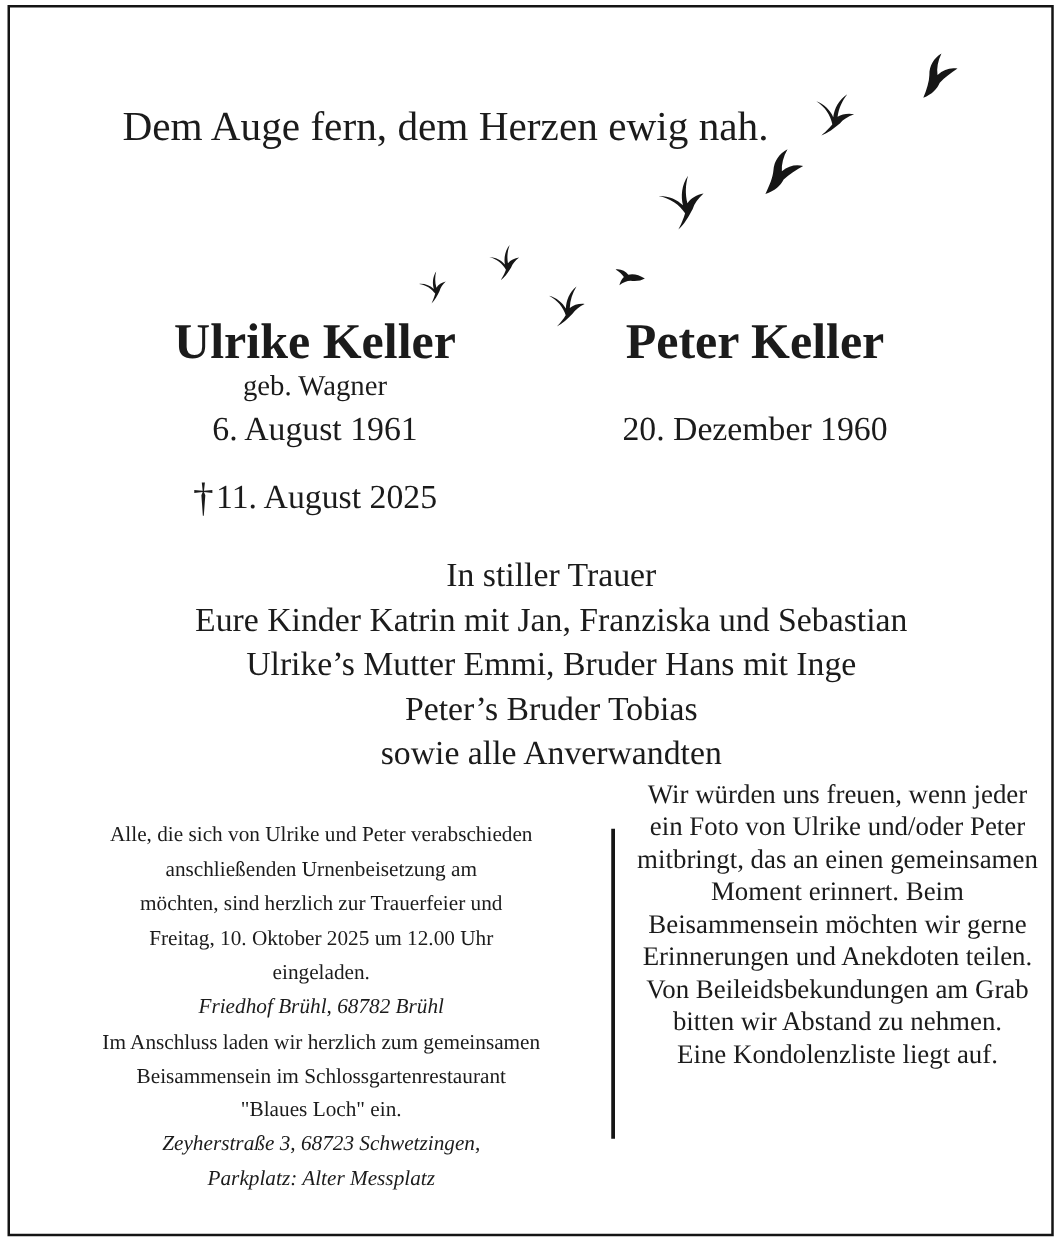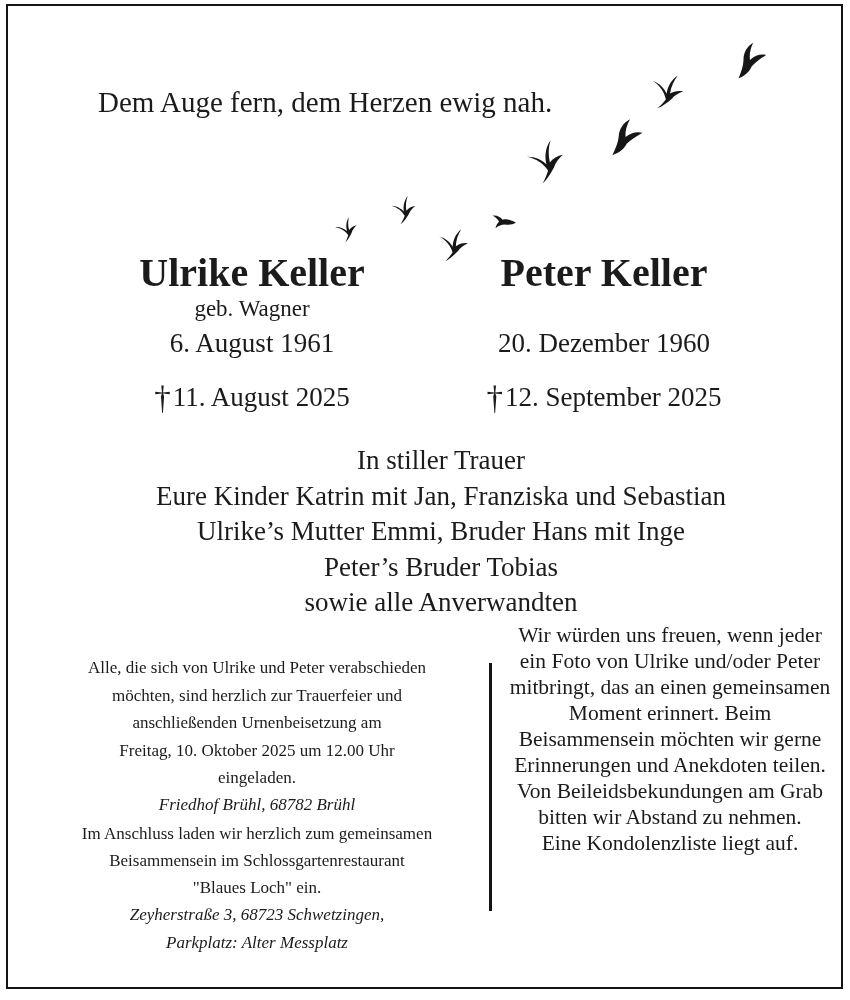--- a/index.html
+++ b/index.html
@@ -24,21 +24,21 @@
     width: 837px;
     height: 985px;
     border: 2.5px solid #141414;
     background: #ffffff;
   }
 
   .quote {
     position: absolute;
     left: 90px;
     top: 80px;
-    font-size: 29px;
+    font-size: 33px;
     line-height: 32px;
     white-space: nowrap;
   }
 
   
   .bird { position: absolute; }
   .bird path { fill: #161616; }
   .b1 { left: 716px; top: 34px;  width: 46px; height: 50px; transform: rotate(-8deg); }
   .b2 { left: 634px; top: 64px;  width: 52px; height: 48px; transform: rotate(12deg); }
   .b3 { left: 590px; top: 110px; width: 48px; height: 52px; transform: rotate(-4deg); }
@@ -176,38 +176,37 @@
     <div class="person-name">Ulrike Keller</div>
     <div class="person-maiden">geb. Wagner</div>
     <div class="person-born">6. August 1961</div>
     <div class="person-died"><span class="dagger">†</span><span>11. August 2025</span></div>
   </div>
 
   <div class="person person-peter">
     <div class="person-name">Peter Keller</div>
     <div class="person-maiden"></div>
     <div class="person-born">20. Dezember 1960</div>
-    <div class="person-died"><span class="dagger">†</span><span>12. September 2025</span></div>
   </div>
 
   <div class="family">
     <div class="family-title">In stiller Trauer</div>
     <div>
         <div class="t-line">Eure Kinder Katrin mit Jan, Franziska und Sebastian</div>
         <div class="t-line">Ulrike’s Mutter Emmi, Bruder Hans mit Inge</div>
         <div class="t-line">Peter’s Bruder Tobias</div>
         <div class="t-line">sowie alle Anverwandten</div>
       </div>
   </div>
 
   <div class="col-left">
     <div>
         <div class="t-line">Alle, die sich von Ulrike und Peter verabschieden</div>
+        <div class="t-line">anschließenden Urnenbeisetzung am</div>
         <div class="t-line">möchten, sind herzlich zur Trauerfeier und</div>
-        <div class="t-line">anschließenden Urnenbeisetzung am</div>
         <div class="t-line">Freitag, 10. Oktober 2025 um 12.00 Uhr</div>
         <div class="t-line">eingeladen.</div>
       </div>
     <div class="loc">Friedhof Brühl, 68782 Brühl</div>
     <div class="para2">
         <div class="t-line">Im Anschluss laden wir herzlich zum gemeinsamen</div>
         <div class="t-line">Beisammensein im Schlossgartenrestaurant</div>
         <div class="t-line">"Blaues Loch" ein.</div>
       </div>
     <div class="loc loc-bottom">Zeyherstraße 3, 68723 Schwetzingen,</div>

